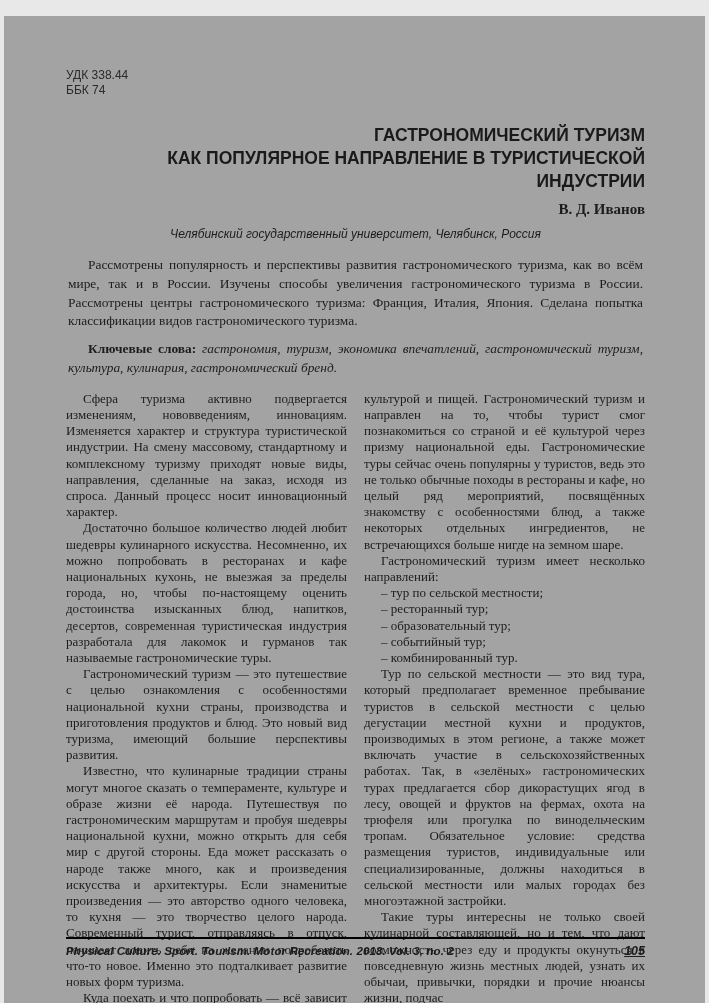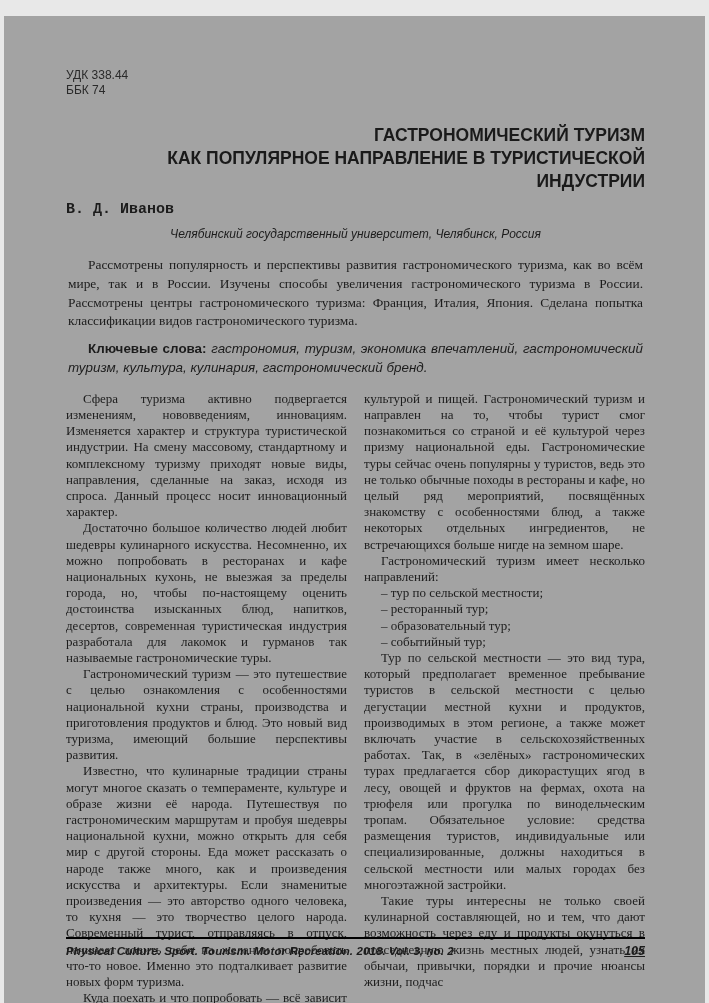--- a/index.html
+++ b/index.html
@@ -24,43 +24,43 @@
     margin: 26px 0 0 0;
     text-align: right;
     font-family: "Liberation Sans", sans-serif;
     font-weight: bold;
     font-size: 17.5px;
     line-height: 23px;
     color: #1a1a1a;
   }
   .author {
     margin-top: 8px;
-    text-align: left;
-    font-family: Liberation Mono, monospace;
+    text-align: right;
+    font-family: Liberation Serif, serif;
     font-weight: bold;
     font-size: 15px;
   }
   .affiliation {
     margin-top: 9px;
     text-align: center;
     font-family: "Liberation Sans", sans-serif;
     font-style: italic;
     font-size: 12px;
   }
   .abstract {
     margin: 15px 2px 0 2px;
     font-family: "Liberation Serif", serif;
     font-size: 13.4px;
     line-height: 18.8px;
     text-align: justify;
     text-indent: 20px;
   }
   .keywords {
     margin: 9px 2px 0 2px;
-    font-family: Liberation Sans, sans-serif;
+    font-family: Liberation Serif, serif;
     font-size: 13.4px;
     line-height: 18.8px;
     text-align: justify;
     text-indent: 20px;
   }
   .keywords .kw-label { font-weight: bold; }
   .keywords .kw-text { font-style: italic; }
   .columns {
     display: flex;
     gap: 17px;
@@ -138,20 +138,21 @@
     </div>
 
     <div class="col">
       <p style="text-indent:0">культурой и пищей. Гастрономический туризм и направлен на то, чтобы турист смог познакомиться со страной и её культурой через призму национальной еды. Гастрономические туры сейчас очень популярны у туристов, ведь это не только обычные походы в рестораны и кафе, но целый ряд мероприятий, посвящённых знакомству с особенностями блюд, а также некоторых отдельных ингредиентов, не встречающихся больше нигде на земном шаре.</p>
       <p>Гастрономический туризм имеет несколько направлений:</p>
       <ul class="directions">
         <li>– тур по сельской местности;</li>
         <li>– ресторанный тур;</li>
         <li>– образовательный тур;</li>
         <li>– событийный тур;</li>
+        <li>– комбинированный тур.</li>
       </ul>
       <p>Тур по сельской местности — это вид тура, который предполагает временное пребывание туристов в сельской местности с целью дегустации местной кухни и продуктов, производимых в этом регионе, а также может включать участие в сельскохозяйственных работах. Так, в «зелёных» гастрономических турах предлагается сбор дикорастущих ягод в лесу, овощей и фруктов на фермах, охота на трюфеля или прогулка по винодельческим тропам. Обязательное условие: средства размещения туристов, индивидуальные или специализированные, должны находиться в сельской местности или малых городах без многоэтажной застройки.</p>
       <p>Такие туры интересны не только своей кулинарной составляющей, но и тем, что дают возможность через еду и продукты окунуться в повседневную жизнь местных людей, узнать их обычаи, привычки, порядки и прочие нюансы жизни, подчас</p>
     </div>
 
   </div>
 
   <div class="footer">
     <span class="journal">Physical Culture. Sport. Tourism. Motor Recreation. 2018. Vol. 3, no. 2</span>
     <span class="page-num">105</span>

